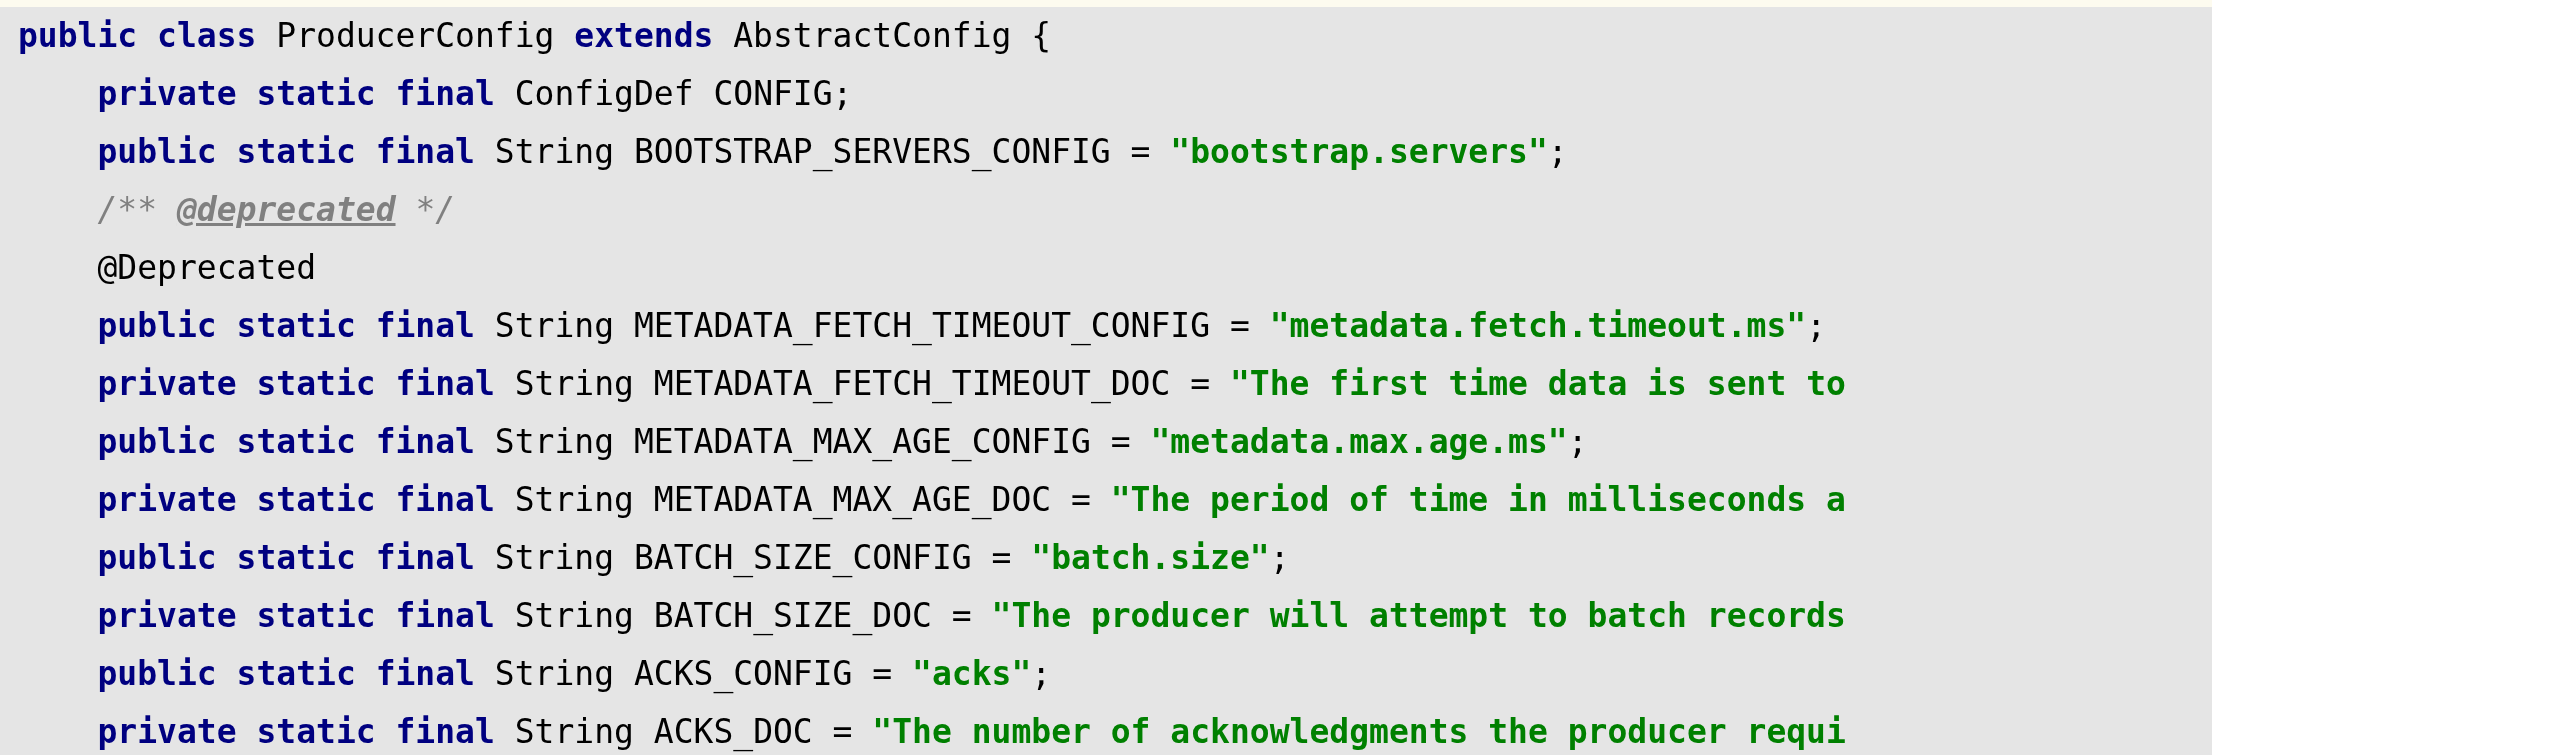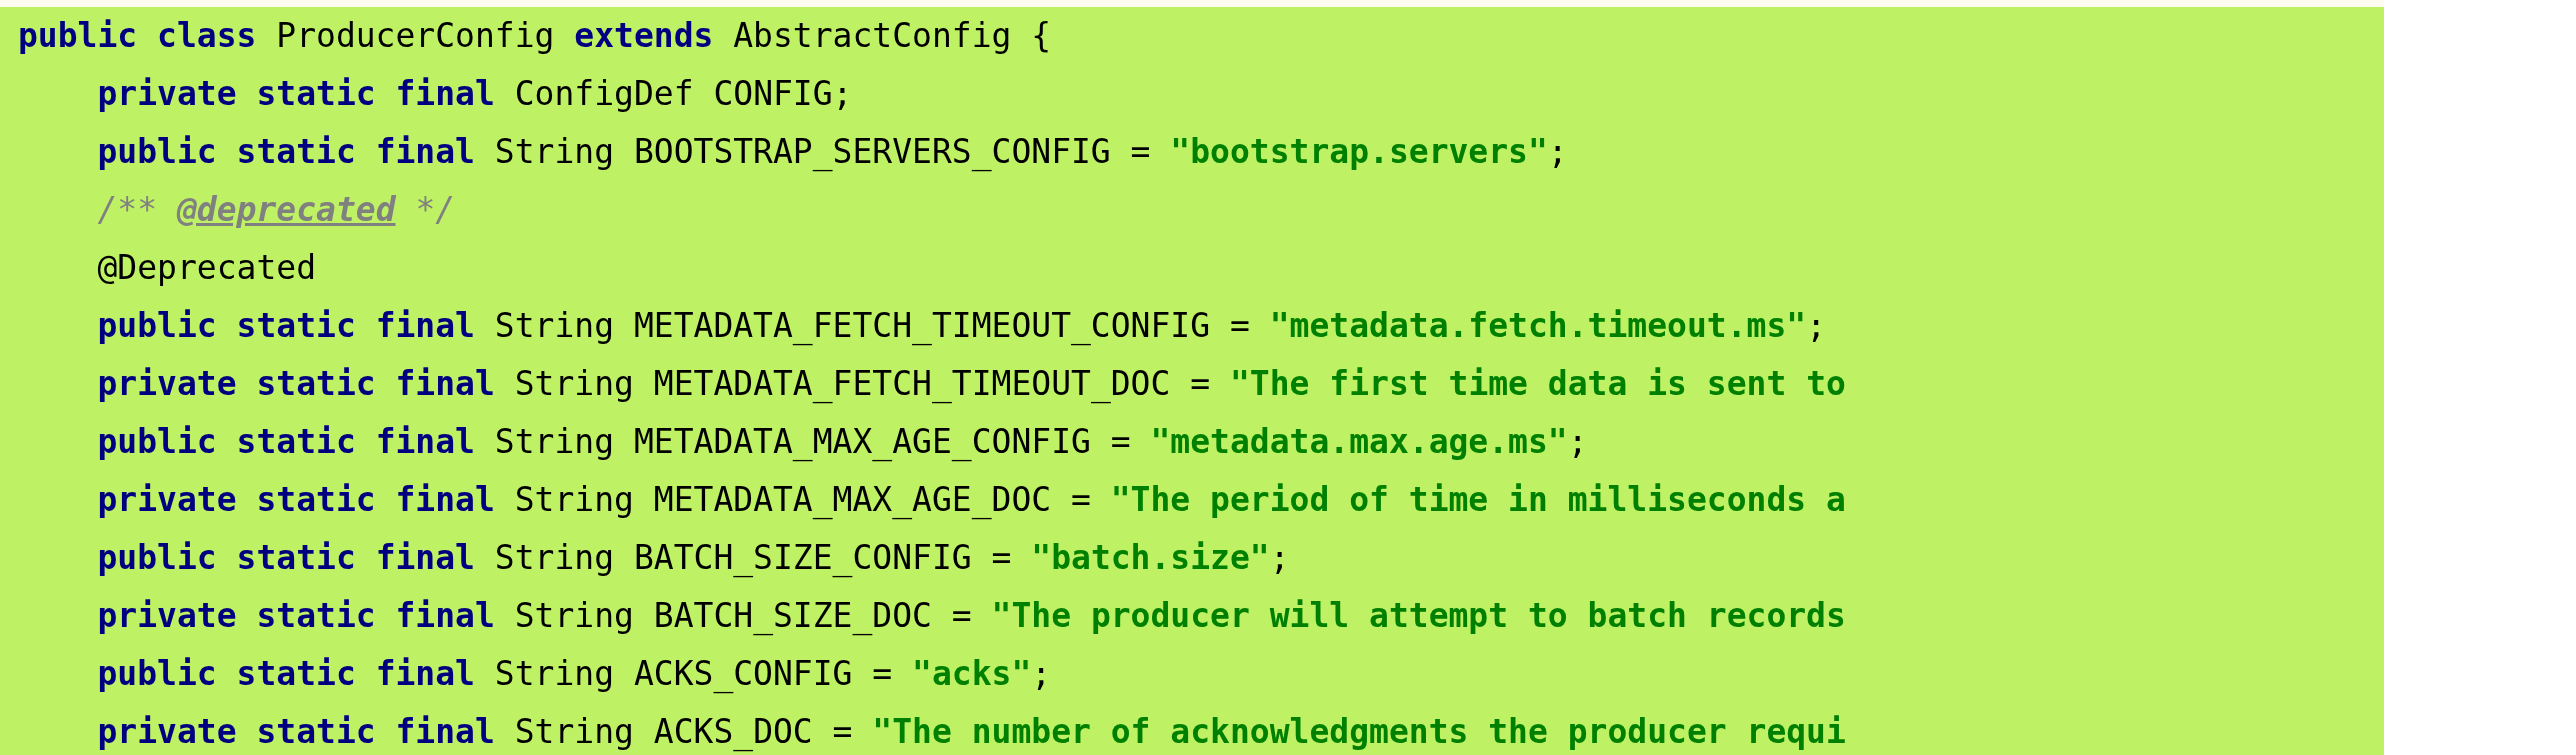--- a/index.html
+++ b/index.html
@@ -2,23 +2,23 @@
 <html><head>
 <meta charset="utf-8">
 <style>
   html, body {
     margin: 0;
     padding: 0;
     background: #ffffff;
   }
   #page {
     position: relative;
-    width: 2384px;
+    width: 2212px;
     height: 755px;
-    background: #bef264;
+    background: #e5e5e5;
     overflow: hidden;
     box-sizing: border-box;
   }
   #top-strip {
     position: absolute;
     top: 0;
     left: 0;
     width: 2576px;
     height: 7px;
     background: #fdfbef;

